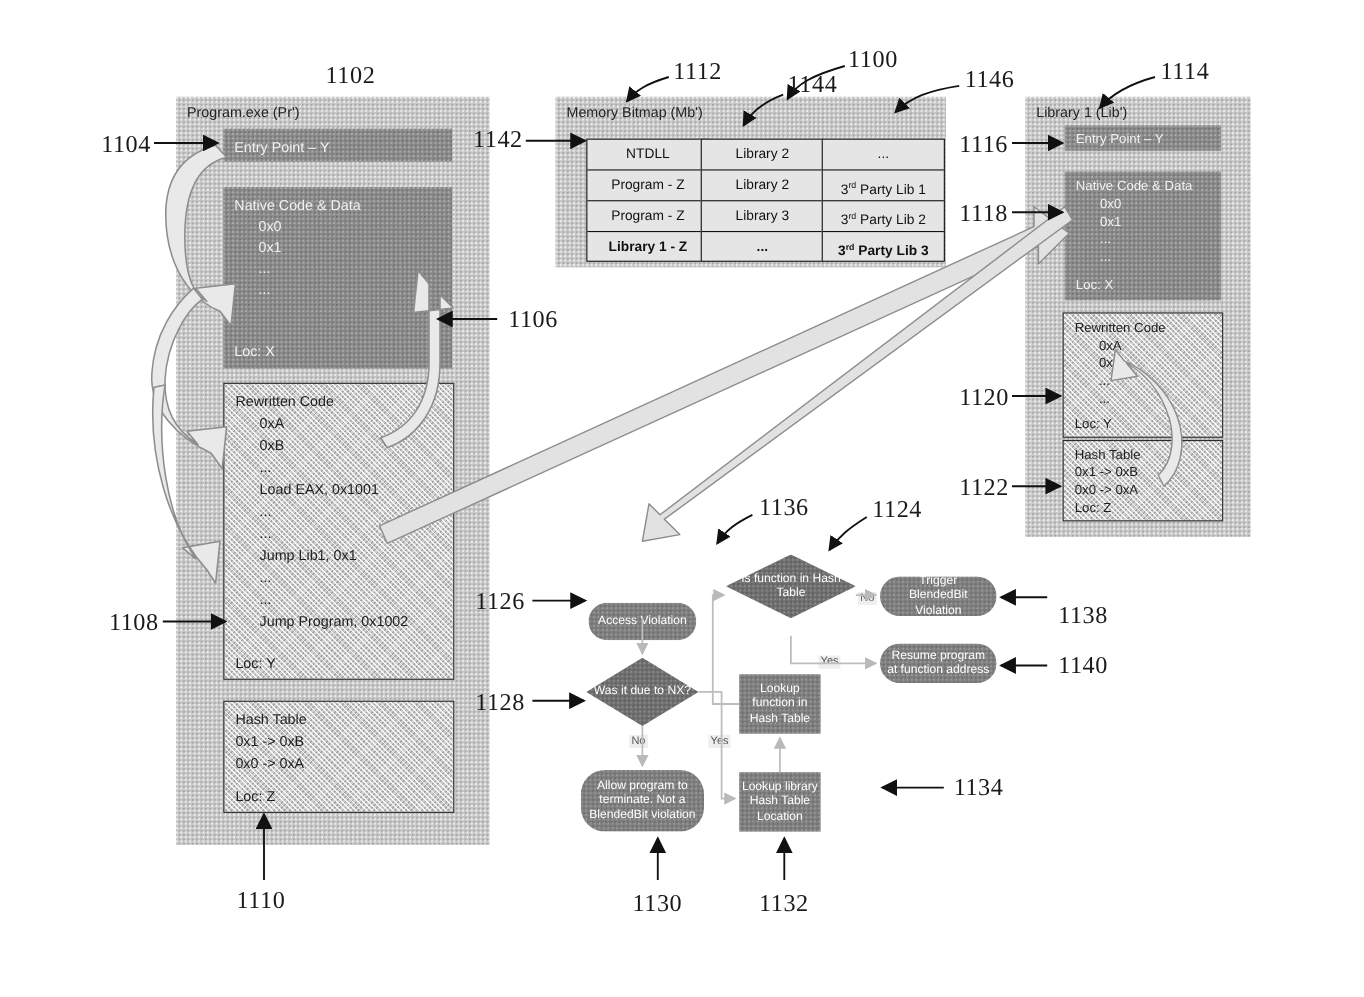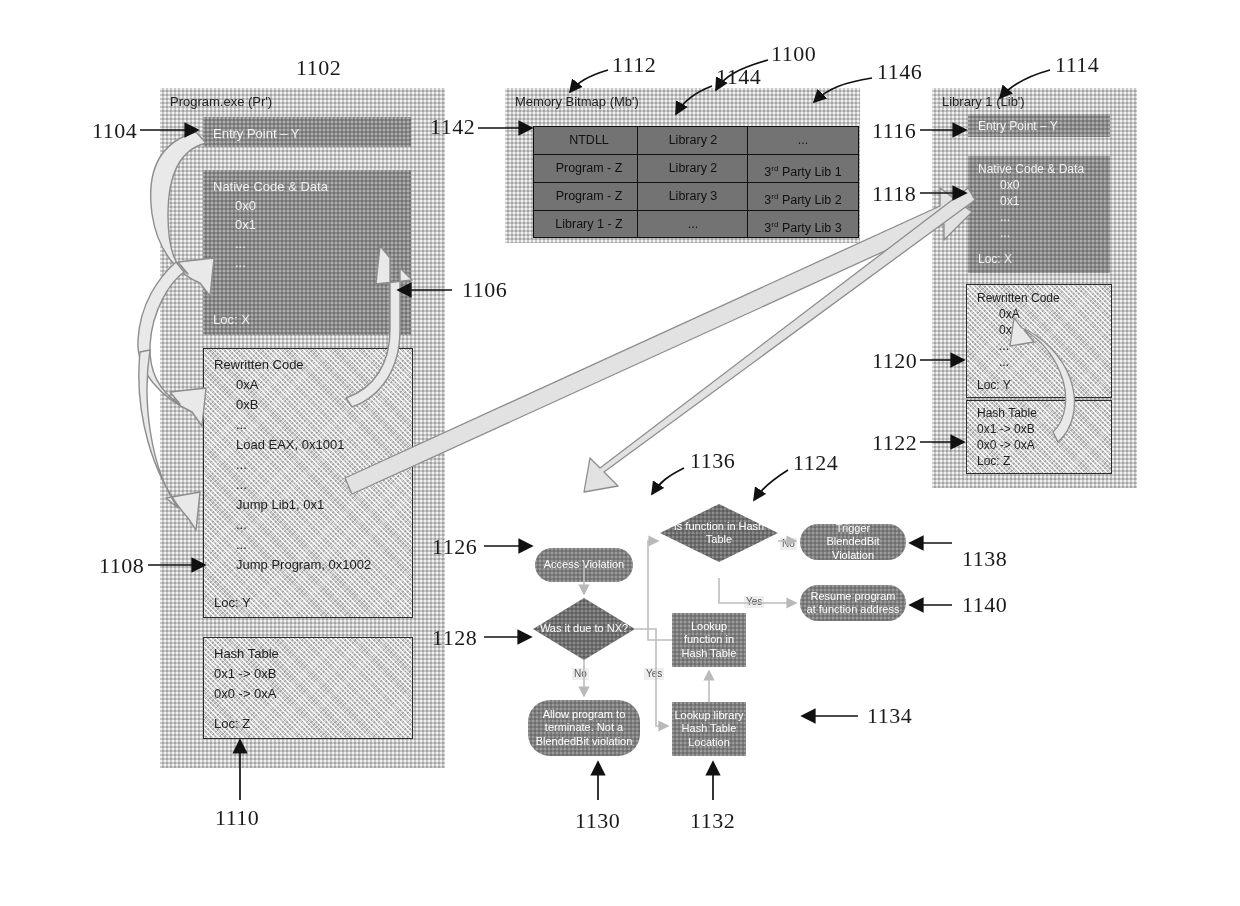--- a/index.html
+++ b/index.html
@@ -38,23 +38,23 @@
     background-image:
       repeating-linear-gradient(45deg, rgba(255,255,255,.85) 0 1.2px, transparent 1.2px 3.4px),
       repeating-linear-gradient(-45deg, rgba(130,130,130,.55) 0 1.2px, transparent 1.2px 3.4px);
     color:#1f1f1f;font-size:13px;line-height:20px;
   }
   .block-hatch .bh-inner{padding:6px 0 0 10px;}
   .block-hatch .loc{position:absolute;left:10px;bottom:4px;font-size:13px;}
   .indent{padding-left:22px;}
 
   
-  .mtable{position:absolute;border:1.6px solid #111;background:#737373;}
+  .mtable{position:absolute;border:1.6px solid #111;background:#e5e5e5;}
   .mrow{height:27px;line-height:27px;text-align:center;font-size:12.5px;color:#111;border-bottom:1.3px solid #111;}
-  .mrow:last-child{border-bottom:none;}
+  .mrow:last-child{border-bottom:none;font-weight:bold;}
   .mrow sup{font-size:8px;vertical-align:super;}
 
   
   .fc{position:absolute;color:#fff;font-size:11px;line-height:13.5px;text-align:center;
       display:flex;align-items:center;justify-content:center;
       background-color:#7f7f7f;
       background-image:
         radial-gradient(circle at 1px 1px, rgba(255,255,255,.22) .7px, transparent 1px),
         radial-gradient(circle at 3px 3px, rgba(60,60,60,.28) .7px, transparent 1px);
       background-size:4px 4px,4px 4px;}

